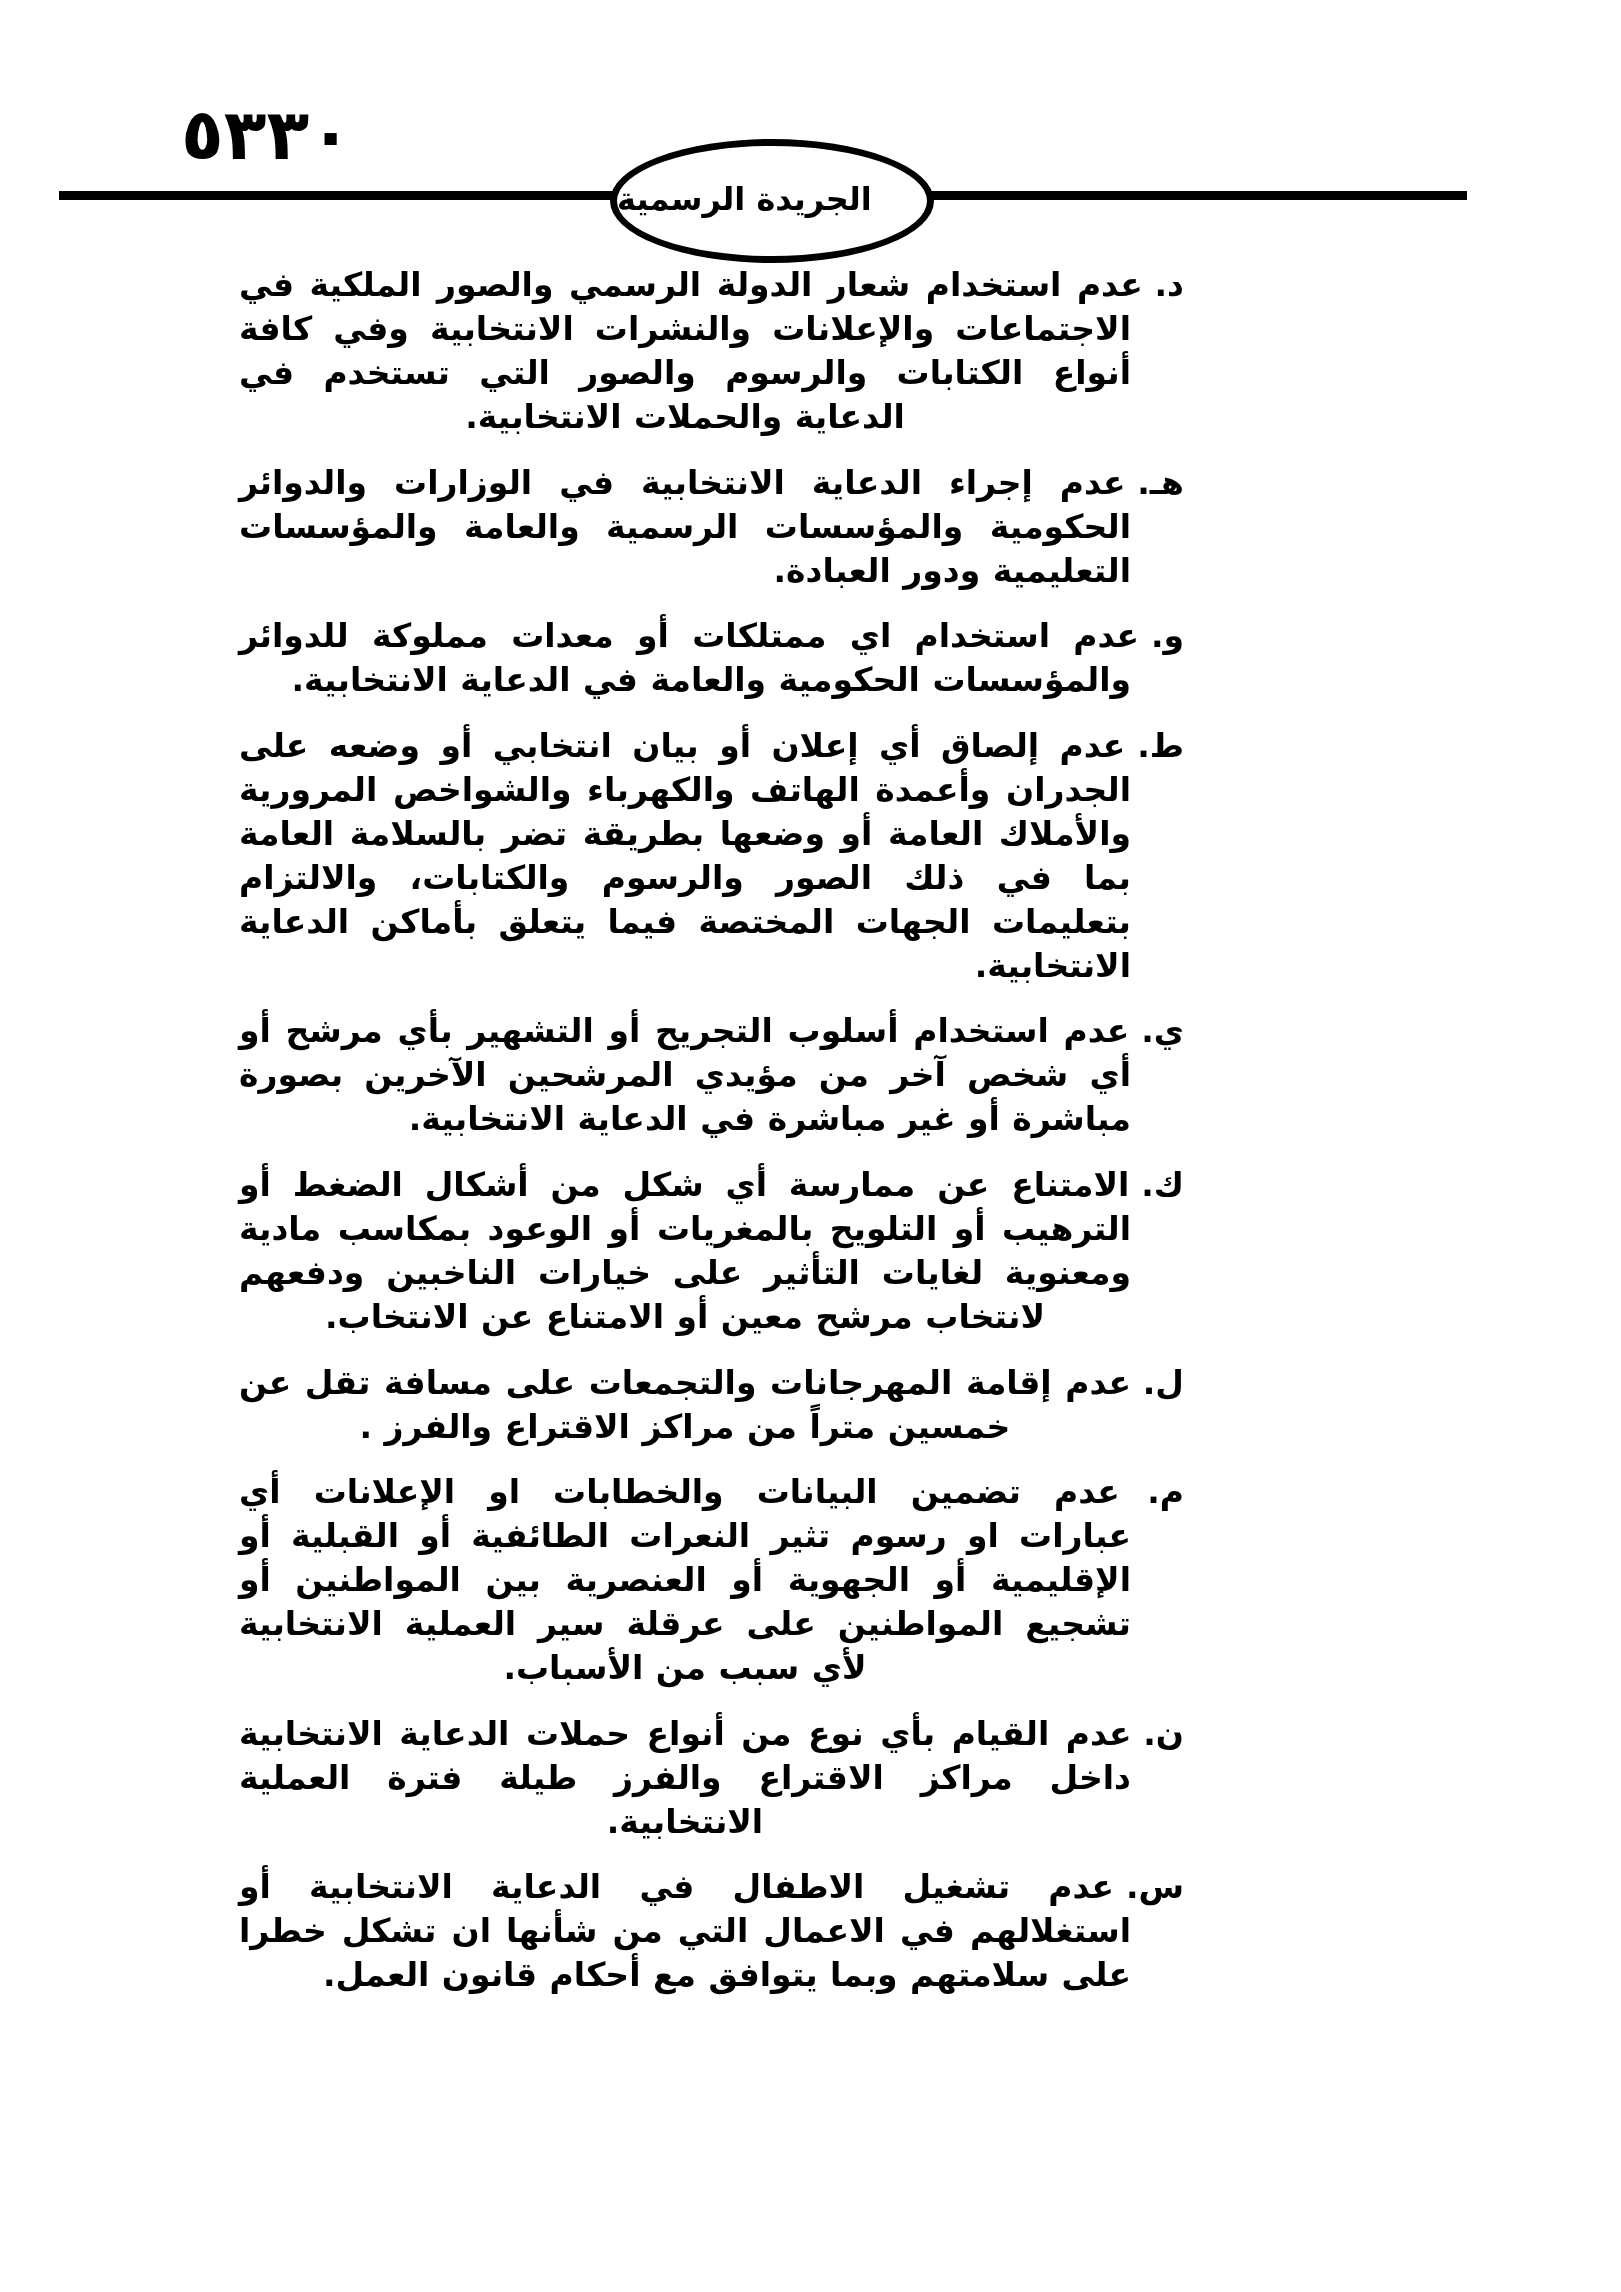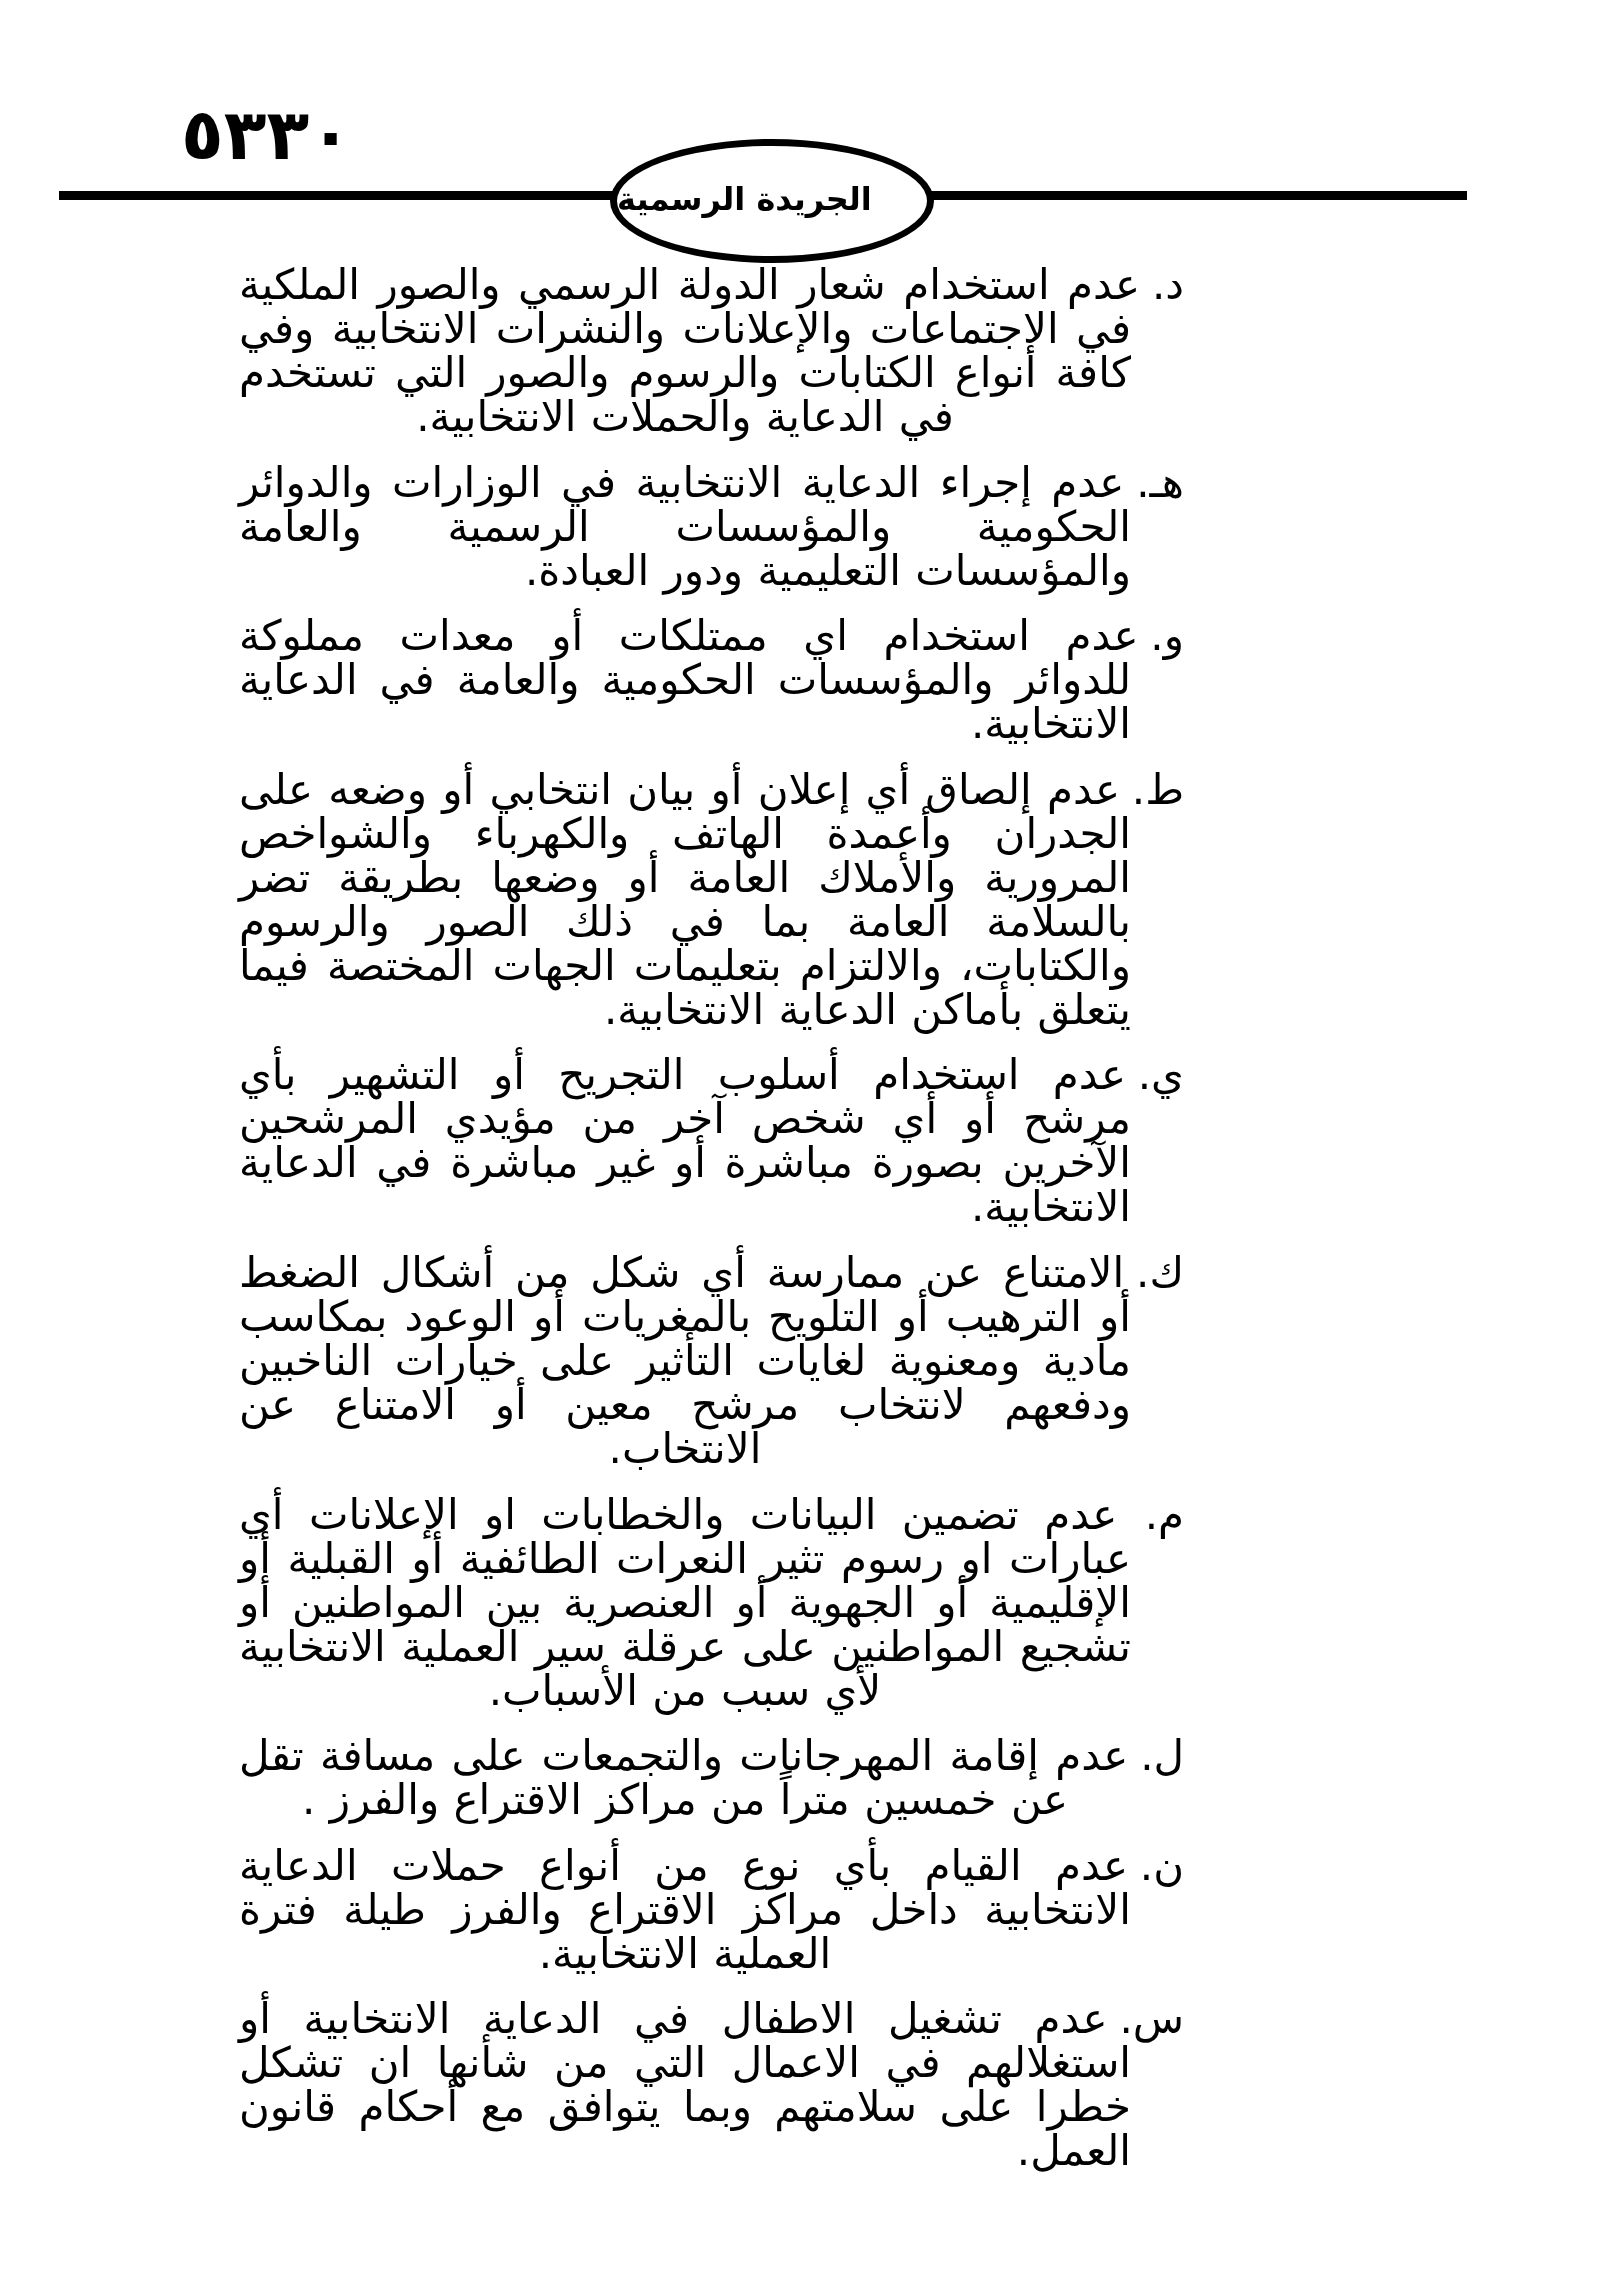--- a/index.html
+++ b/index.html
@@ -57,22 +57,22 @@
   }
   
   .content {
     position: absolute;
     top: 263px;
     left: 239px;
     width: 945px;
     direction: rtl;
   }
   .item {
-    font-size: 42px;
-    font-weight: normal;
+    font-size: 33px;
+    font-weight: bold;
     line-height: 44px;
     text-align: justify;
     text-align-last: right;
     padding-right: 53px;
     text-indent: -53px;
     margin: 0 0 21.6px 0;
     word-spacing: 1px;
   }
   .item.last-center {
     text-align-last: center;
@@ -117,25 +117,25 @@
 
   <div class="item">
     <span class="marker">ي.</span><span>عدم استخدام أسلوب التجريح أو التشهير بأي مرشح أو أي شخص آخر من مؤيدي المرشحين الآخرين بصورة مباشرة أو غير مباشرة في الدعاية الانتخابية.</span>
   </div>
 
   <div class="item last-center">
     <span class="marker">ك.</span><span>الامتناع عن ممارسة أي شكل من أشكال الضغط أو الترهيب أو التلويح بالمغريات أو الوعود بمكاسب مادية ومعنوية لغايات التأثير على خيارات الناخبين ودفعهم لانتخاب مرشح معين أو الامتناع عن الانتخاب.</span>
   </div>
 
   <div class="item last-center">
-    <span class="marker wide-gap">م.</span><span>عدم تضمين البيانات والخطابات او الإعلانات أي عبارات او رسوم تثير النعرات الطائفية أو القبلية أو الإقليمية أو الجهوية أو العنصرية بين المواطنين أو تشجيع المواطنين على عرقلة سير العملية الانتخابية لأي سبب من الأسباب.</span>
+    <span class="marker">ل.</span><span>عدم إقامة المهرجانات والتجمعات على مسافة تقل عن خمسين متراً من مراكز الاقتراع والفرز .</span>
   </div>
 
   <div class="item last-center">
-    <span class="marker">ل.</span><span>عدم إقامة المهرجانات والتجمعات على مسافة تقل عن خمسين متراً من مراكز الاقتراع والفرز .</span>
+    <span class="marker wide-gap">م.</span><span>عدم تضمين البيانات والخطابات او الإعلانات أي عبارات او رسوم تثير النعرات الطائفية أو القبلية أو الإقليمية أو الجهوية أو العنصرية بين المواطنين أو تشجيع المواطنين على عرقلة سير العملية الانتخابية لأي سبب من الأسباب.</span>
   </div>
 
   <div class="item last-center">
     <span class="marker">ن.</span><span>عدم القيام بأي نوع من أنواع حملات الدعاية الانتخابية داخل مراكز الاقتراع والفرز طيلة فترة العملية الانتخابية.</span>
   </div>
 
   <div class="item">
     <span class="marker">س.</span><span>عدم تشغيل الاطفال في الدعاية الانتخابية أو استغلالهم في الاعمال التي من شأنها ان تشكل خطرا على سلامتهم وبما يتوافق مع أحكام قانون العمل.</span>
   </div>
 

